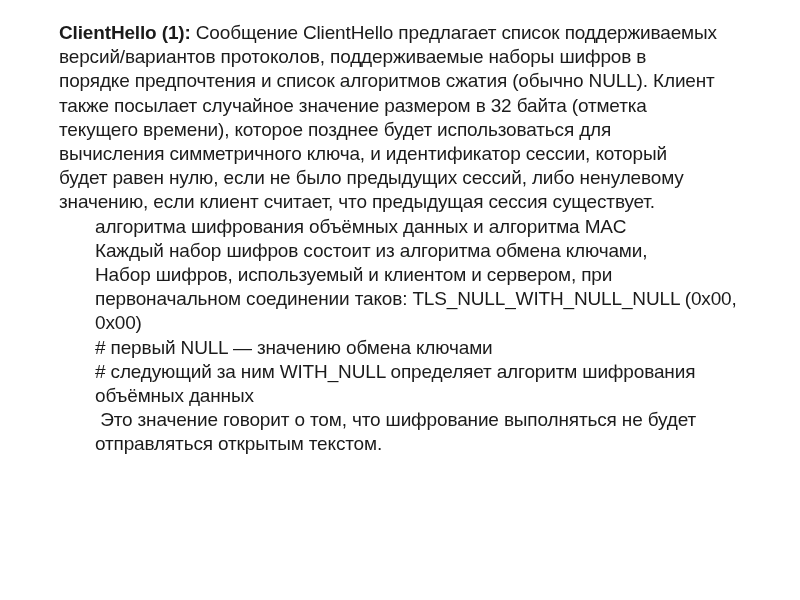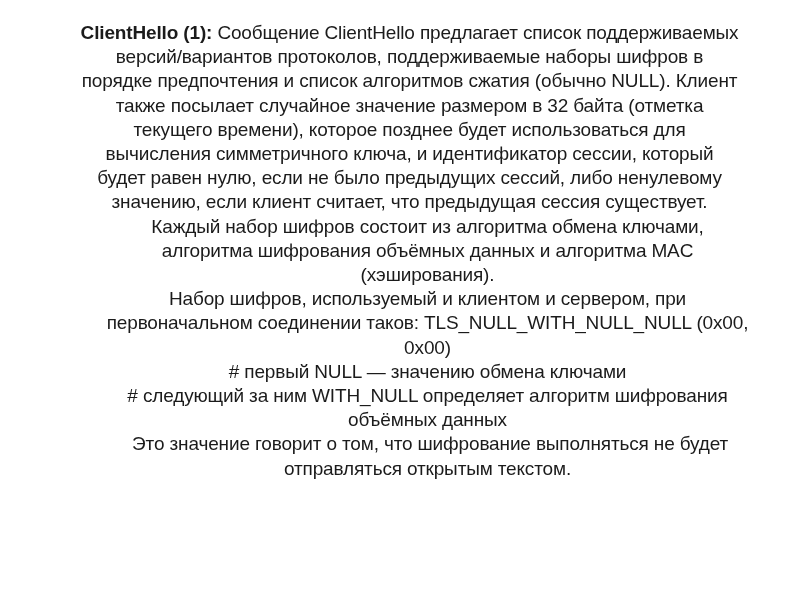--- a/index.html
+++ b/index.html
@@ -1,15 +1,15 @@
 <!DOCTYPE html>
 <html><head>
 <meta charset="utf-8">
 <style>
-  * { margin: 0; padding: 0; box-sizing: border-box; text-align: center; }
+  * { margin: 0; padding: 0; box-sizing: border-box; }
   html, body {
     width: 800px;
     height: 600px;
     background: #ffffff;
     overflow: hidden;
   }
   body {
     font-family: "Liberation Sans", "DejaVu Sans", sans-serif;
     color: #1b1b1b;
   }
@@ -45,23 +45,22 @@
     <div class="line">версий/вариантов протоколов, поддерживаемые наборы шифров в</div>
     <div class="line">порядке предпочтения и список алгоритмов сжатия (обычно NULL). Клиент</div>
     <div class="line">также посылает случайное значение размером в 32 байта (отметка</div>
     <div class="line">текущего времени), которое позднее будет использоваться для</div>
     <div class="line">вычисления симметричного ключа, и идентификатор сессии, который</div>
     <div class="line">будет равен нулю, если не было предыдущих сессий, либо ненулевому</div>
     <div class="line">значению, если клиент считает, что предыдущая сессия существует.</div>
   </div>
 
   <div class="para indented">
+    <div class="line">алгоритма шифрования объёмных данных и алгоритма MAC</div>
     <div class="line">Каждый набор шифров состоит из алгоритма обмена ключами,</div>
-    <div class="line">алгоритма шифрования объёмных данных и алгоритма MAC</div>
-    <div class="line">(хэширования).</div>
     <div class="line">Набор шифров, используемый и клиентом и сервером, при</div>
     <div class="line">первоначальном соединении таков: TLS_NULL_WITH_NULL_NULL (0x00,</div>
     <div class="line">0x00)</div>
     <div class="line"># первый NULL — значению обмена ключами</div>
     <div class="line"># следующий за ним WITH_NULL определяет алгоритм шифрования</div>
     <div class="line">объёмных данных</div>
     <div class="line"> Это значение говорит о том, что шифрование выполняться не будет</div>
     <div class="line">отправляться открытым текстом.</div>
   </div>
 

